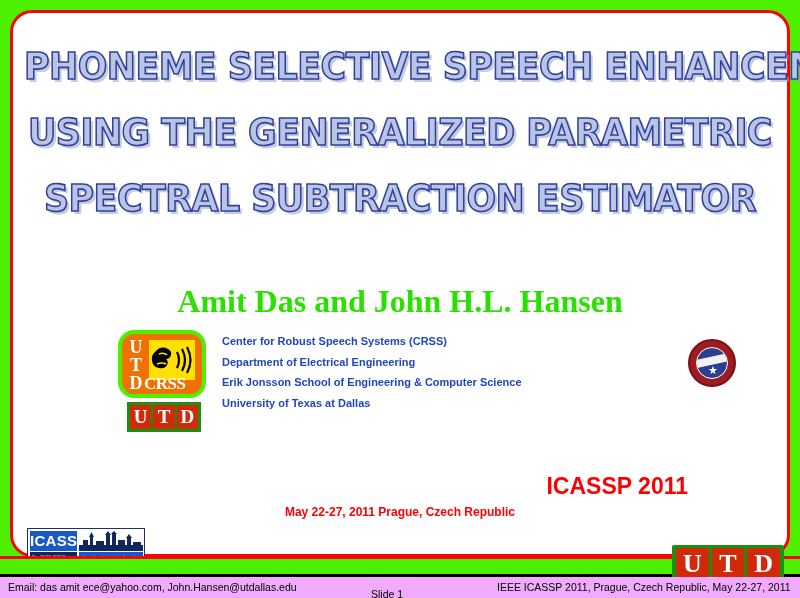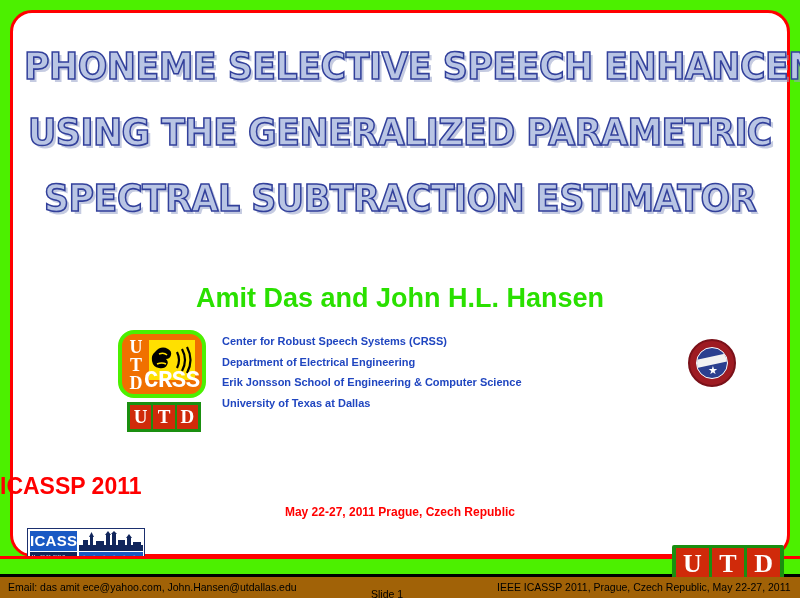--- a/index.html
+++ b/index.html
@@ -74,44 +74,45 @@
     white-space: nowrap;
     transform: scaleX(0.94);
   }
   
   .authors {
     position: absolute;
     left: 0;
     top: 283px;
     width: 800px;
     text-align: center;
-    font-size: 27px;
+    font-size: 32px;
     font-weight: bold;
     color: #2ae000;
     white-space: nowrap;
+    font-family: Liberation Serif, serif;
   }
   
   .affiliation {
     position: absolute;
     left: 222px;
     top: 331px;
     width: 470px;
     font-size: 11px;
     font-weight: bold;
     line-height: 20.5px;
     color: #2046c0;
   }
   .affiliation div { white-space: nowrap; }
   
   .conf-name {
     position: absolute;
     left: 0;
     top: 473px;
     width: 688px;
-    text-align: left;
+    text-align: right;
     font-size: 23px;
     font-weight: bold;
     color: #ff0000;
     white-space: nowrap;
   }
   .conf-where {
     position: absolute;
     left: 0;
     top: 505px;
     width: 800px;
@@ -142,23 +143,23 @@
     font-weight: bold;
     font-size: 18px;
     line-height: 18px;
     color: #ffffff;
     text-align: center;
   }
   .crss-word {
     position: absolute;
     left: 22px;
     bottom: 0px;
-    font-family: Liberation Mono, monospace;
-    font-weight: bold;
-    font-size: 24px;
+    font-family: Liberation Serif, serif;
+    font-weight: bold;
+    font-size: 17px;
     color: #ffffff;
     letter-spacing: -0.5px;
   }
   .crss-yellow {
     position: absolute;
     left: 27px;
     top: 6px;
     width: 46px;
     height: 40px;
     background: #ffe000;
@@ -306,21 +307,21 @@
     line-height: 32px;
     text-align: center;
   }
   
   .footer {
     position: absolute;
     left: 0;
     top: 577px;
     width: 800px;
     height: 21px;
-    background: #a16207;
+    background: #f0abfc;
   }
   .footer-email {
     position: absolute;
     left: 8px;
     top: 4px;
     font-size: 10.5px;
     color: #000000;
     white-space: nowrap;
   }
   .footer-slide {

